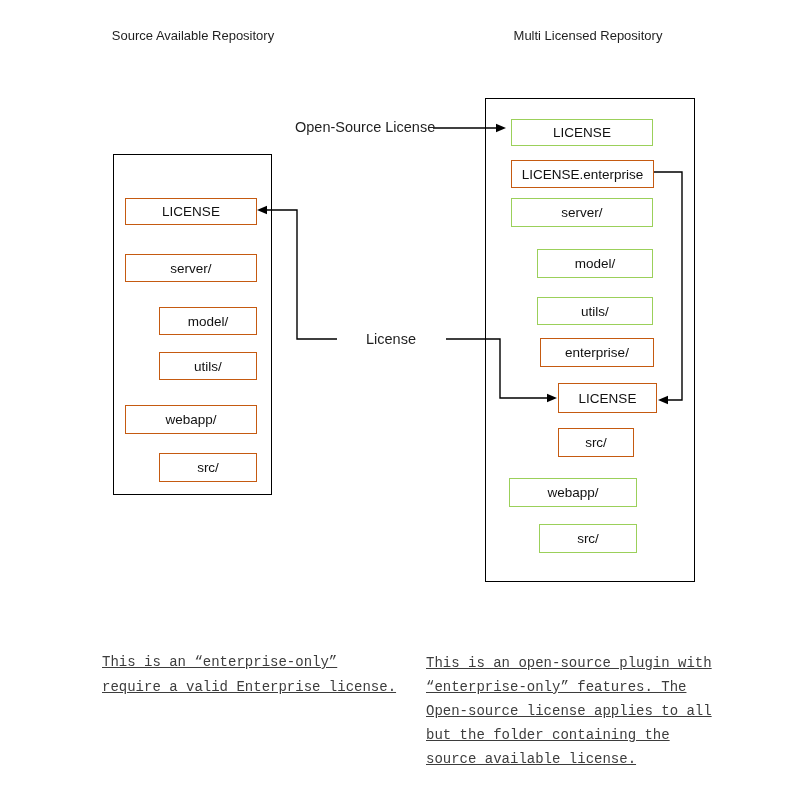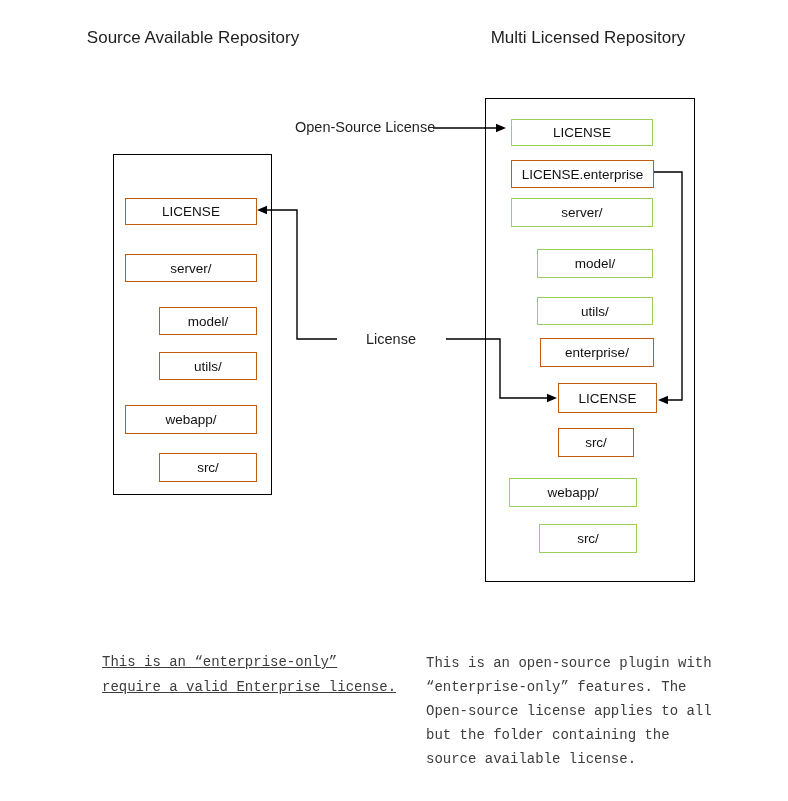--- a/index.html
+++ b/index.html
@@ -13,21 +13,21 @@
     overflow: hidden;
     position: relative;
   }
   .canvas {
     position: absolute;
     top: 0; left: 0;
     width: 788px; height: 801px;
   }
   .repo-title {
     position: absolute;
-    font-size: 17px;
+    font-size: 13px;
     color: #1f1f1f;
     text-align: center;
     white-space: nowrap;
   }
   .repo-outline {
     position: absolute;
     border: 1.5px solid #000000;
     background: transparent;
   }
   .fbox {
@@ -52,21 +52,21 @@
   .connector-label.center { text-align: center; }
   .connector-label .line { display: block; line-height: 29px; }
   .caption {
     position: absolute;
     font-family: "Liberation Mono", monospace;
     font-size: 14px;
     color: #3d3d3d;
   }
   .caption .cap-line { display: block; white-space: nowrap; }
   .caption.left-cap .cap-line { line-height: 25px; }
-  .caption.right-cap .cap-line { line-height: 24px; }
+  .caption.right-cap .cap-line { line-height: 24px; text-decoration: underline; }
   svg.wires {
     position: absolute;
     top: 0; left: 0;
     pointer-events: none;
   }
 </style>
 </head>
 <body>
 
 <div class="canvas">

